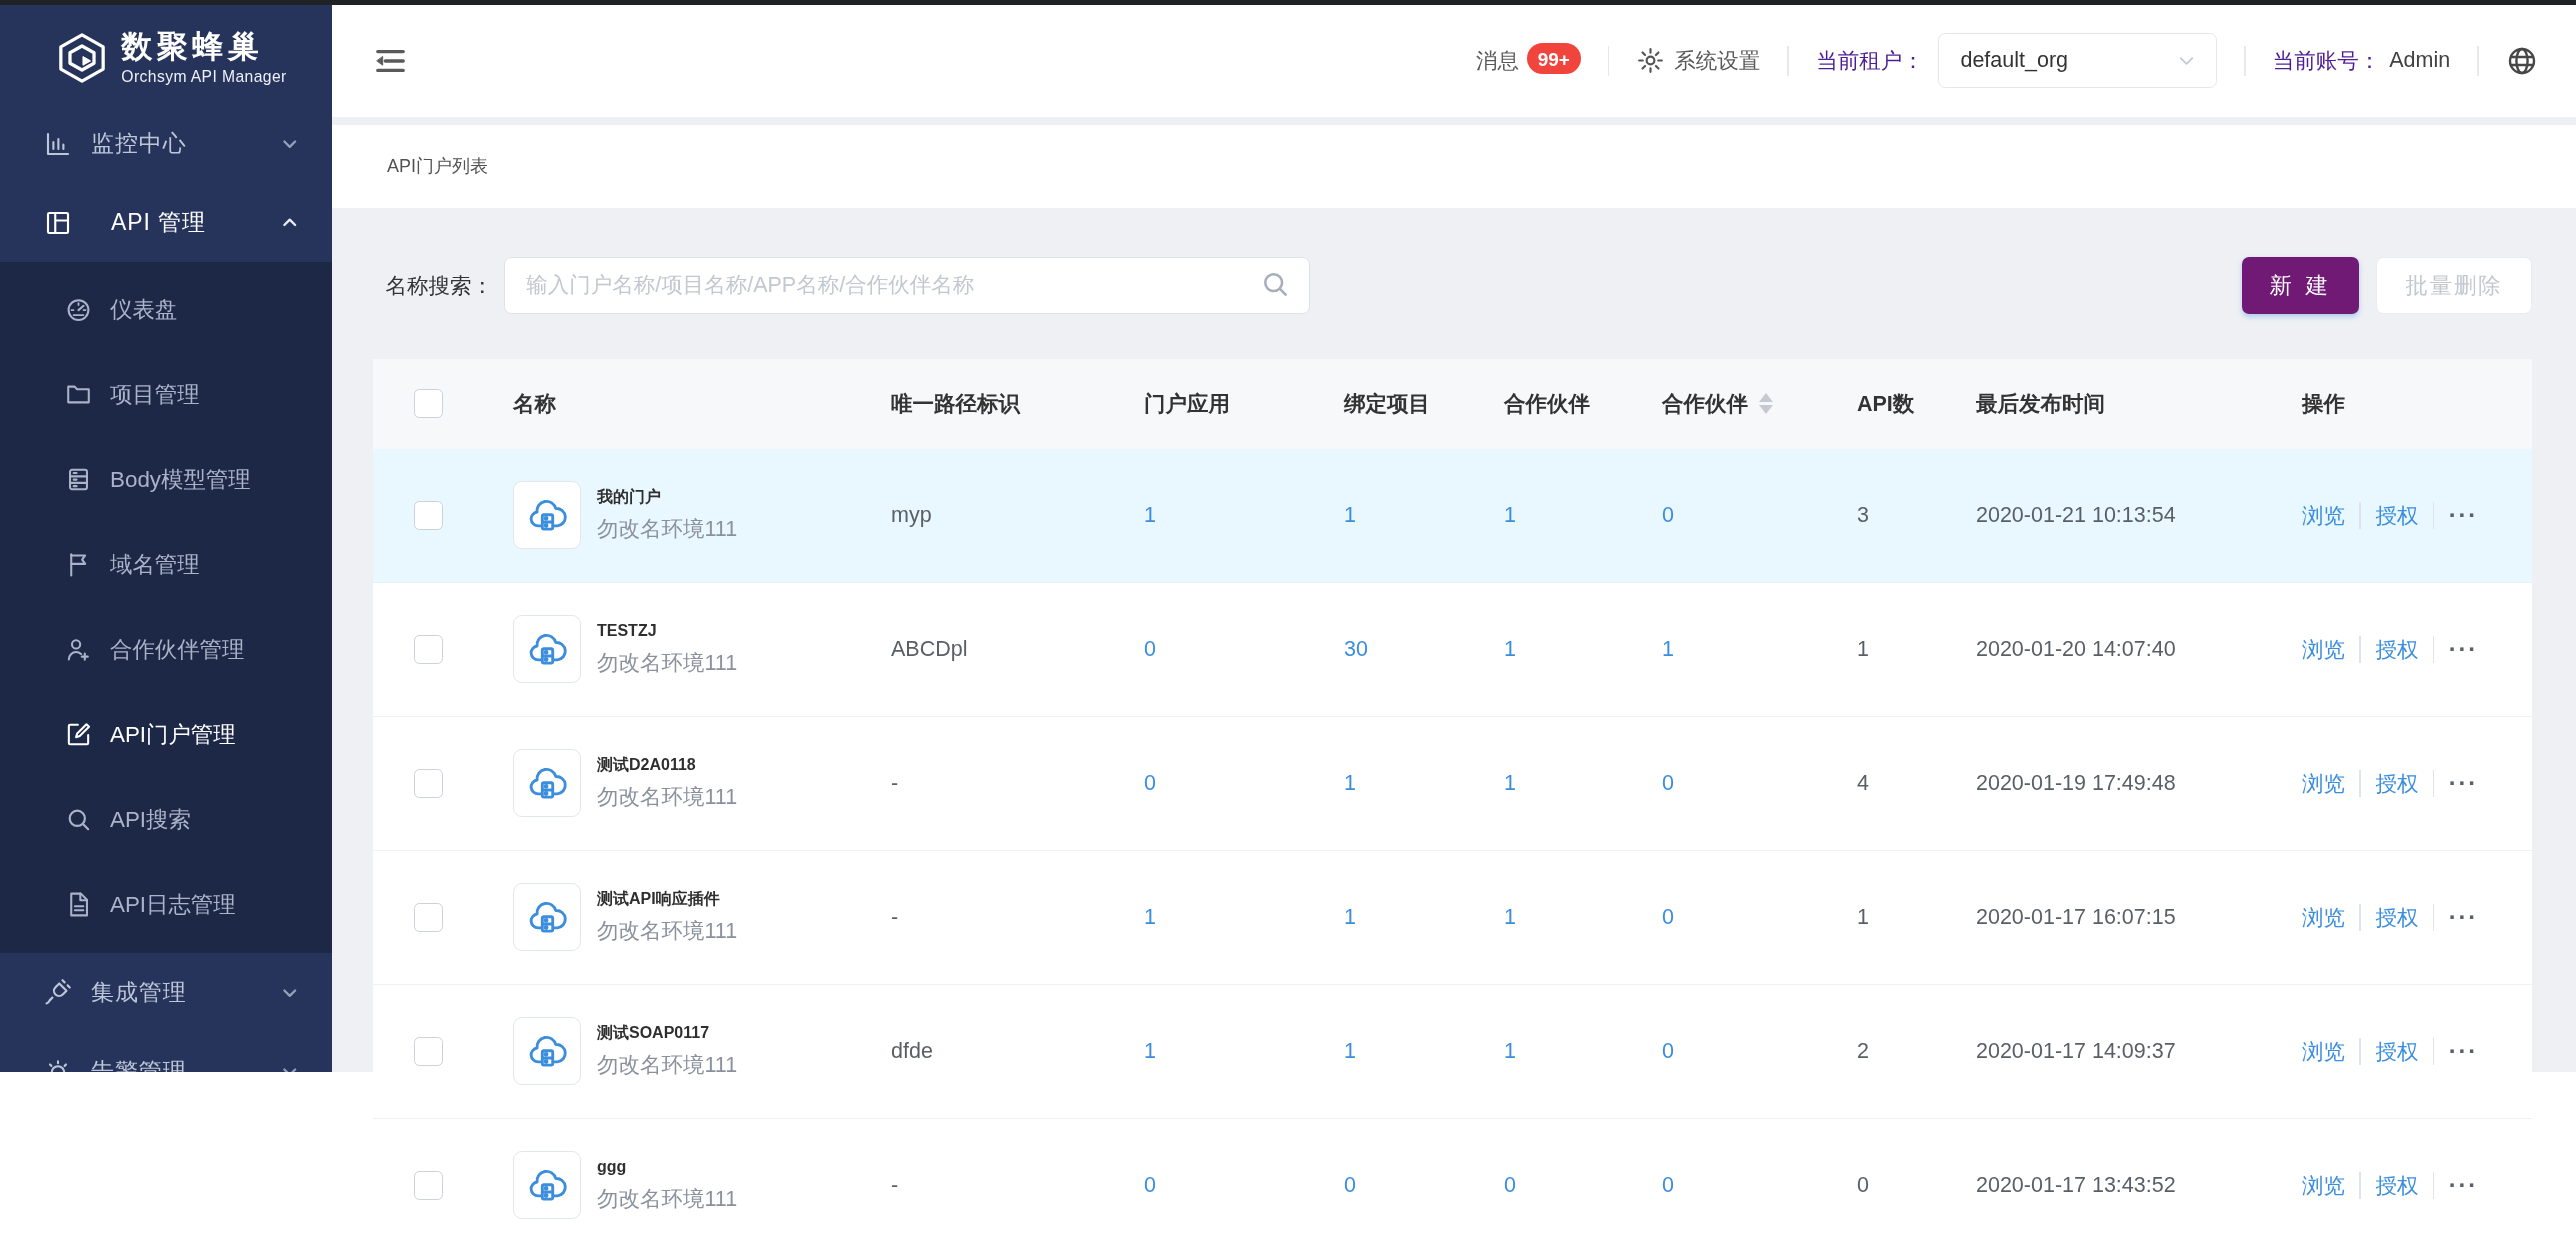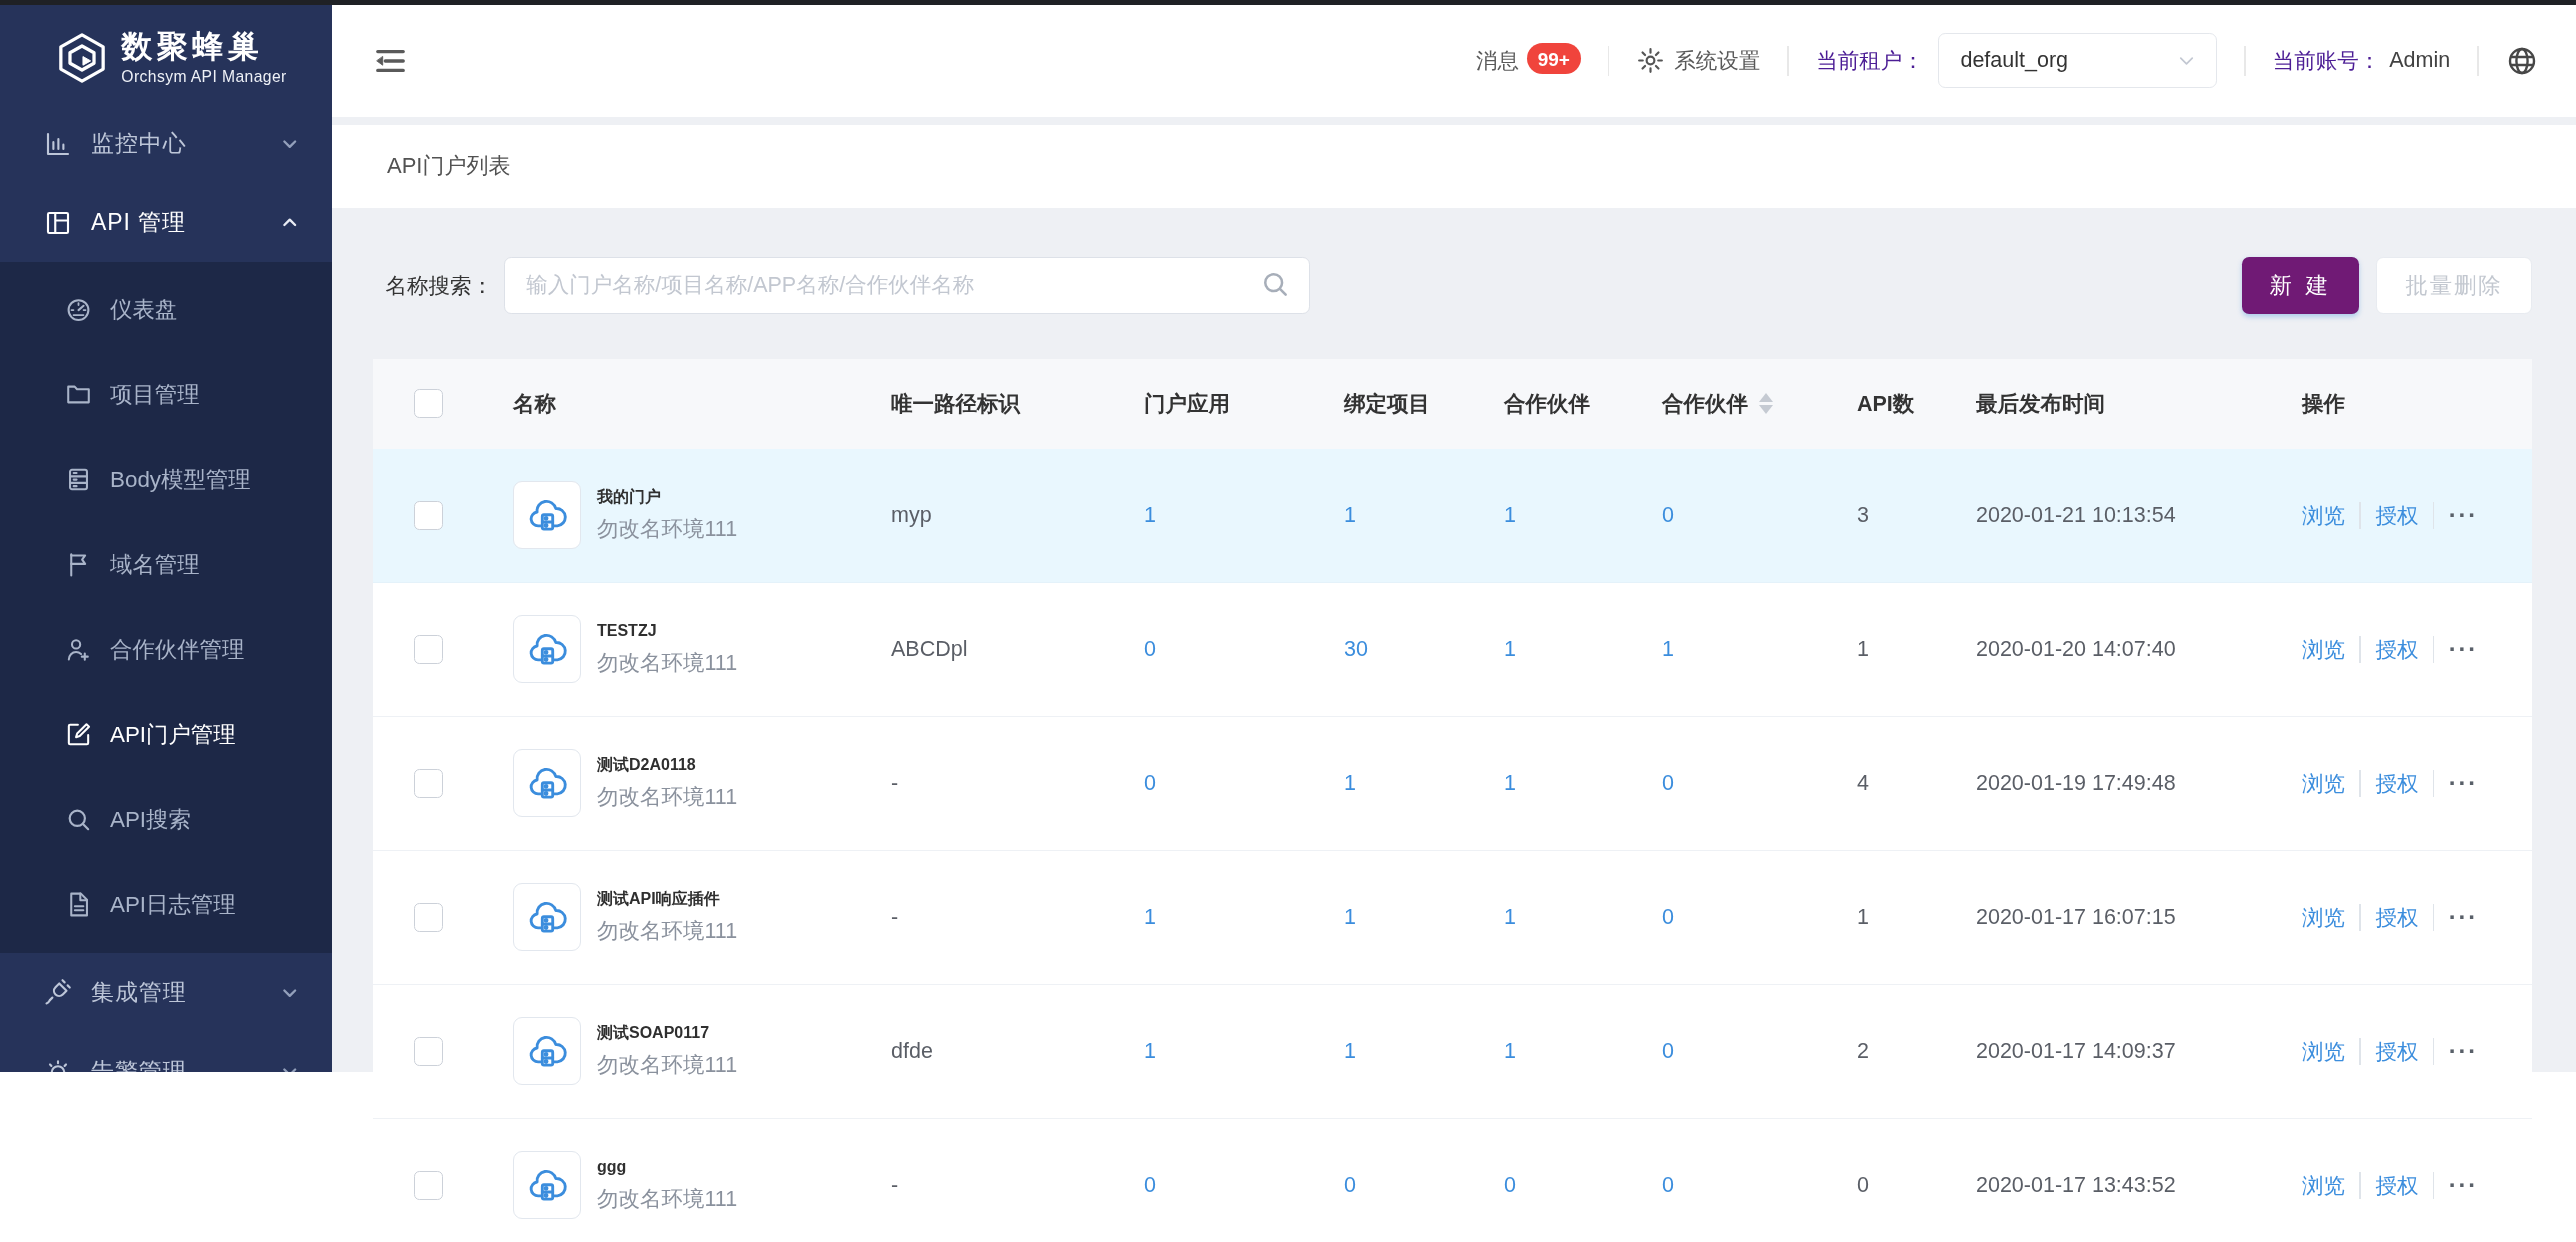--- a/index.html
+++ b/index.html
@@ -9,21 +9,21 @@
   .top-strip{position:absolute;top:0;left:0;right:0;height:4.5px;background:#1f2125;z-index:20;}
 
   
   .sidebar{position:absolute;left:0;top:4.5px;bottom:0;width:332px;background:#26335a;color:#bdc6d8;overflow:hidden;}
   .brand{display:flex;align-items:center;padding:25px 0 18px 57px;gap:14.3px;}
   .brand-icon{width:50px;height:52px;display:flex;color:#fff;flex:none;}
   .brand-icon svg{width:100%;height:100%;}
   .brand-title{font-size:31px;font-weight:700;color:#fff;letter-spacing:4.5px;line-height:1.1;}
   .brand-sub{font-size:15.7px;color:#eef1f7;margin-top:4.5px;letter-spacing:0.4px;}
   .nav-item{display:flex;align-items:center;height:79px;padding:0 32px 0 43px;font-size:23px;cursor:pointer;}
-  .nav-item.open{color:#fff;}
+  .nav-item.open{color:#fff;gap:20px;}
   .nicon{width:30px;height:30px;margin-right:18px;display:flex;flex:none;}
   .nicon svg{width:100%;height:100%;}
   .nlabel{flex:1;letter-spacing:0.9px;}
   .chev{width:21.5px;height:21.5px;display:flex;color:#93a0bb;}
   .nav-item.open .chev{color:#e8ecf4;}
   .chev svg{width:100%;height:100%;}
   .submenu{background:#1d2847;padding:5.4px 0;}
   .sub-item{display:flex;align-items:center;height:85px;padding-left:64px;font-size:22.4px;color:#a9b4c9;cursor:pointer;}
   .sub-item .nicon{width:29px;height:29px;margin-right:17px;}
   .sub-item.active{color:#ffffff;}
@@ -42,21 +42,21 @@
   .hlabel{color:#4c1d95;}
   .select{min-width:279px;height:55px;border:1.8px solid #e4e7ec;border-radius:7.2px;display:flex;align-items:center;
           padding:0 18px 0 21.5px;margin-left:14.3px;color:#333;background:#fff;cursor:pointer;}
   .select .chevd{margin-left:auto;width:23px;height:23px;color:#c3c8d2;display:flex;}
   .select .chevd svg{width:100%;height:100%;}
   .hvalue{margin-left:9px;color:#424242;}
   .globe{width:32px;height:32px;color:#474747;display:flex;cursor:pointer;}
   .globe svg{width:100%;height:100%;}
 
   .breadcrumb-bar{margin-top:8px;background:#fff;height:83px;display:flex;align-items:center;
-                  padding-left:55px;font-size:22px;color:#525252;}
+                  padding-left:55px;font-size:18px;color:#525252;}
 
   .content{padding:49px 44px 0 41px;}
   .toolbar{display:flex;align-items:center;}
   .search-label{font-size:21.5px;color:#333;margin-left:12.5px;flex:none;}
   .search-box{position:relative;width:806px;height:57px;margin-left:10.7px;background:#fff;
               border:1.8px solid #dde1e8;border-radius:7.2px;display:flex;align-items:center;}
   .search-box input{border:0;outline:0;flex:1;font-size:21.5px;padding:0 66px 0 21.5px;color:#333;background:transparent;font-family:inherit;}
   .search-box input::placeholder{color:#c2c7d0;}
   .search-icon{position:absolute;right:18px;top:10.7px;width:32px;height:32px;color:#a7aeb9;display:flex;}
   .search-icon svg{width:100%;height:100%;}

